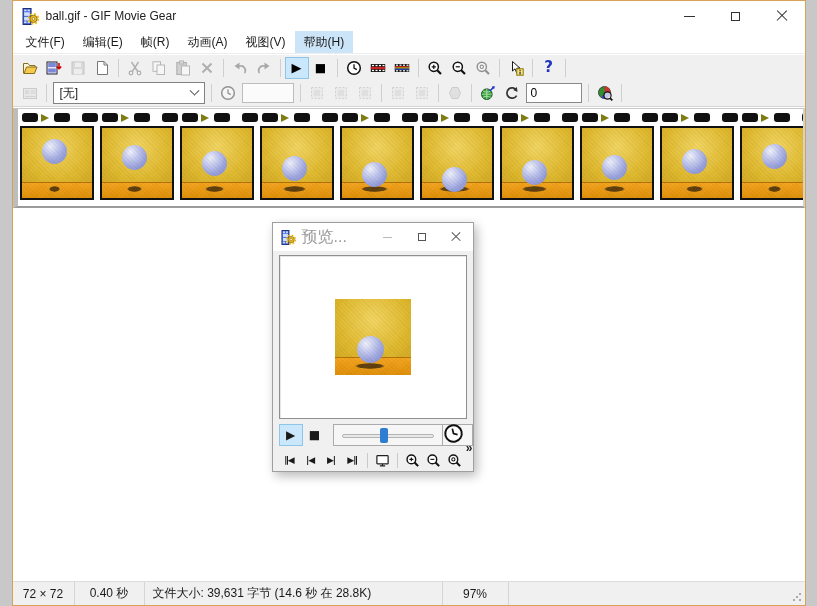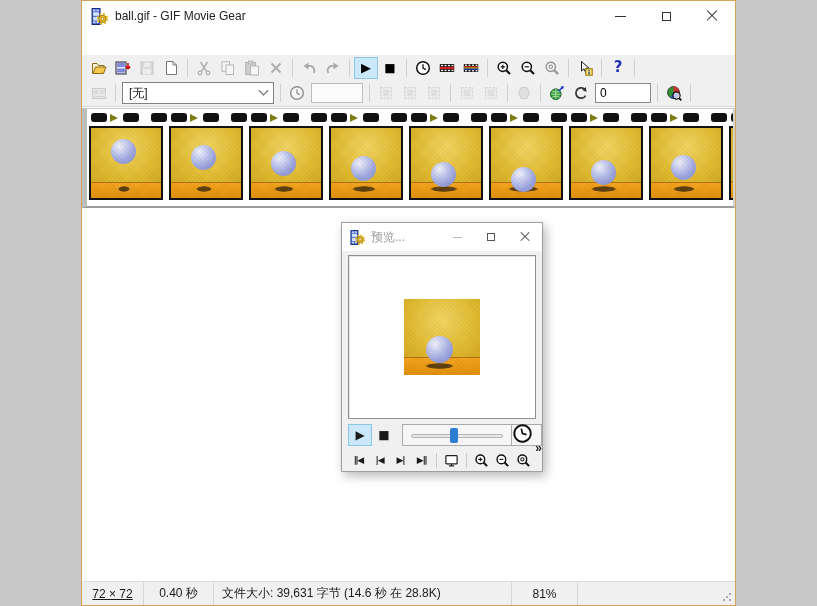--- a/index.html
+++ b/index.html
@@ -1,18 +1,18 @@
 <!DOCTYPE html>
 <html><head>
 <meta charset="utf-8">
 <style>
   html,body{margin:0;padding:0;background:#c8c8c8;}
   *{box-sizing:border-box;}
   .app{
-    position:relative;width:655px;height:606px;margin:0 auto;
+    position:relative;width:794px;height:606px;margin:0 auto;
     border:1px solid #d8a158;background:#fff;overflow:hidden;
     font-family:"Liberation Sans","DejaVu Sans",sans-serif;font-size:12px;color:#1a1a1a;
   }
   
   .titlebar{position:absolute;left:0;top:0;right:0;height:30px;background:#fff;display:flex;align-items:center;}
   .titlebar .appicon{width:17px;height:17px;margin:0 7px 0 9px;flex:0 0 auto;}
   .title-text{font-size:12px;color:#222;}
   .win-controls{margin-left:auto;display:flex;height:100%;}
   .win-btn{width:46px;height:100%;display:flex;align-items:center;justify-content:center;}
   .glyph-min{width:11px;height:1px;background:#333;}
@@ -50,21 +50,21 @@
                repeating-linear-gradient(-45deg,rgba(255,255,210,.06) 0 1px,transparent 1px 2px);}
   .floor{position:absolute;left:0;right:0;bottom:0;background:linear-gradient(#f2a11a,#dd8c05);border-top:1px solid rgba(120,70,0,.45);}
   .bshadow{position:absolute;border-radius:50%;background:radial-gradient(ellipse,#5a3a08 55%,rgba(90,58,8,0) 72%);}
   .ball{position:absolute;border-radius:50%;background:radial-gradient(circle at 34% 28%,#eef0fc 0%,#c3c9f0 30%,#98a1de 62%,#7a84c8 100%);}
   
   .client{position:absolute;left:0;right:0;top:209px;bottom:24px;background:#fff;}
   
   .preview{position:absolute;left:259px;top:221px;width:202px;height:250px;background:#f0f0f0;border:1px solid #9f9f9f;box-shadow:3px 4px 10px rgba(0,0,0,.28);}
   .pv-title{height:28px;background:#fff;display:flex;align-items:center;}
   .pv-title .appicon{width:15px;height:15px;margin:0 6px 0 8px;}
-  .pv-title-text{color:#9a9a9a;font-size:12px;}
+  .pv-title-text{color:#9a9a9a;font-size:16px;}
   .pv-controls{margin-left:auto;display:flex;height:100%;}
   .pv-btn{width:34px;display:flex;align-items:center;justify-content:center;}
   .pv-min{width:9px;height:1px;background:#b9b9b9;}
   .pv-max{width:8px;height:8px;border:1px solid #555;}
   .pv-close{position:relative;width:10px;height:10px;}
   .pv-close::before,.pv-close::after{content:"";position:absolute;left:-1px;top:4.4px;width:12px;height:1.2px;background:#555;}
   .pv-close::before{transform:rotate(45deg);} .pv-close::after{transform:rotate(-45deg);}
   .pv-box{position:absolute;left:6px;right:6px;top:32px;height:164px;background:#fff;border:1px solid #8f8f8f;box-shadow:inset 1px 1px 0 #e6e6e6;display:flex;align-items:center;justify-content:center;}
   .pv-frame{width:76px;height:76px;}
   .pv-row1{position:absolute;left:6px;top:200px;height:24px;display:flex;align-items:center;}
@@ -259,20 +259,28 @@
         </div>
       <div class="win-btn">
           <span class="glyph-max"></span>
         </div>
       <div class="win-btn">
           <span class="glyph-close"></span>
         </div>
     </div>
   </div>
 
+  <div class="menubar" id="menubar">
+      <div class="menu-item">文件(F)</div>
+      <div class="menu-item">编辑(E)</div>
+      <div class="menu-item">帧(R)</div>
+      <div class="menu-item">动画(A)</div>
+      <div class="menu-item">视图(V)</div>
+      <div class="menu-item hl">帮助(H)</div>
+    </div>
 
   <div class="toolbar toolbar1" id="toolbar-main">
       <div class="tbtn">
         <svg class="si">
           <use href="#s-open"></use>
         </svg>
       </div>
       <div class="tbtn">
         <svg class="si">
           <use href="#s-film"></use>
@@ -640,22 +648,22 @@
       </div>
     <div class="pv-more">
       <svg class="si">
           <use href="#s-clock"></use>
         </svg>
       <span class="morechev">»</span>
     </div>
   </div>
 
   <div class="statusbar" id="statusbar">
-      <div class="sb-panel center" style="width: 62px; text-decoration: underline;">72 × 72</div>
+      <div class="sb-panel center" style="width: 62px;">72 × 72</div>
       <div class="sb-panel center" style="width: 70px;">0.40 秒</div>
       <div class="sb-panel" style="width: 298px;">文件大小: 39,631 字节  (14.6 秒 在 28.8K)</div>
-      <div class="sb-panel center" style="width: 66px;">81%</div>
+      <div class="sb-panel center" style="width: 66px;">97%</div>
       <div class="sb-panel sb-fill">
         <div class="grip"></div>
       </div>
     </div>
 
 </div>
 
 </body></html>

